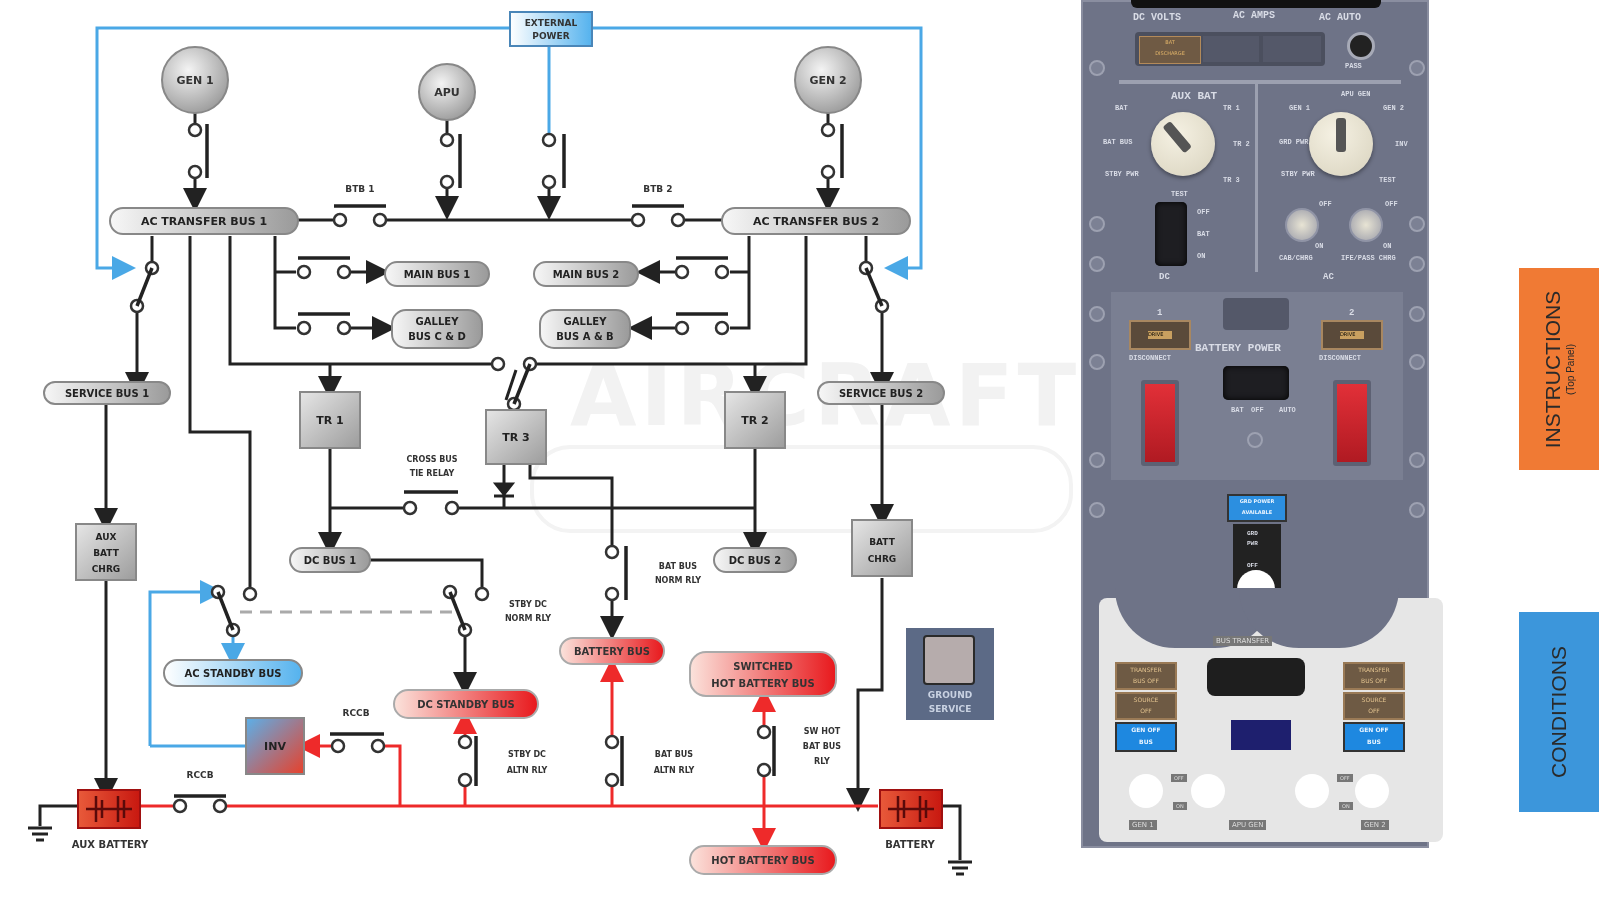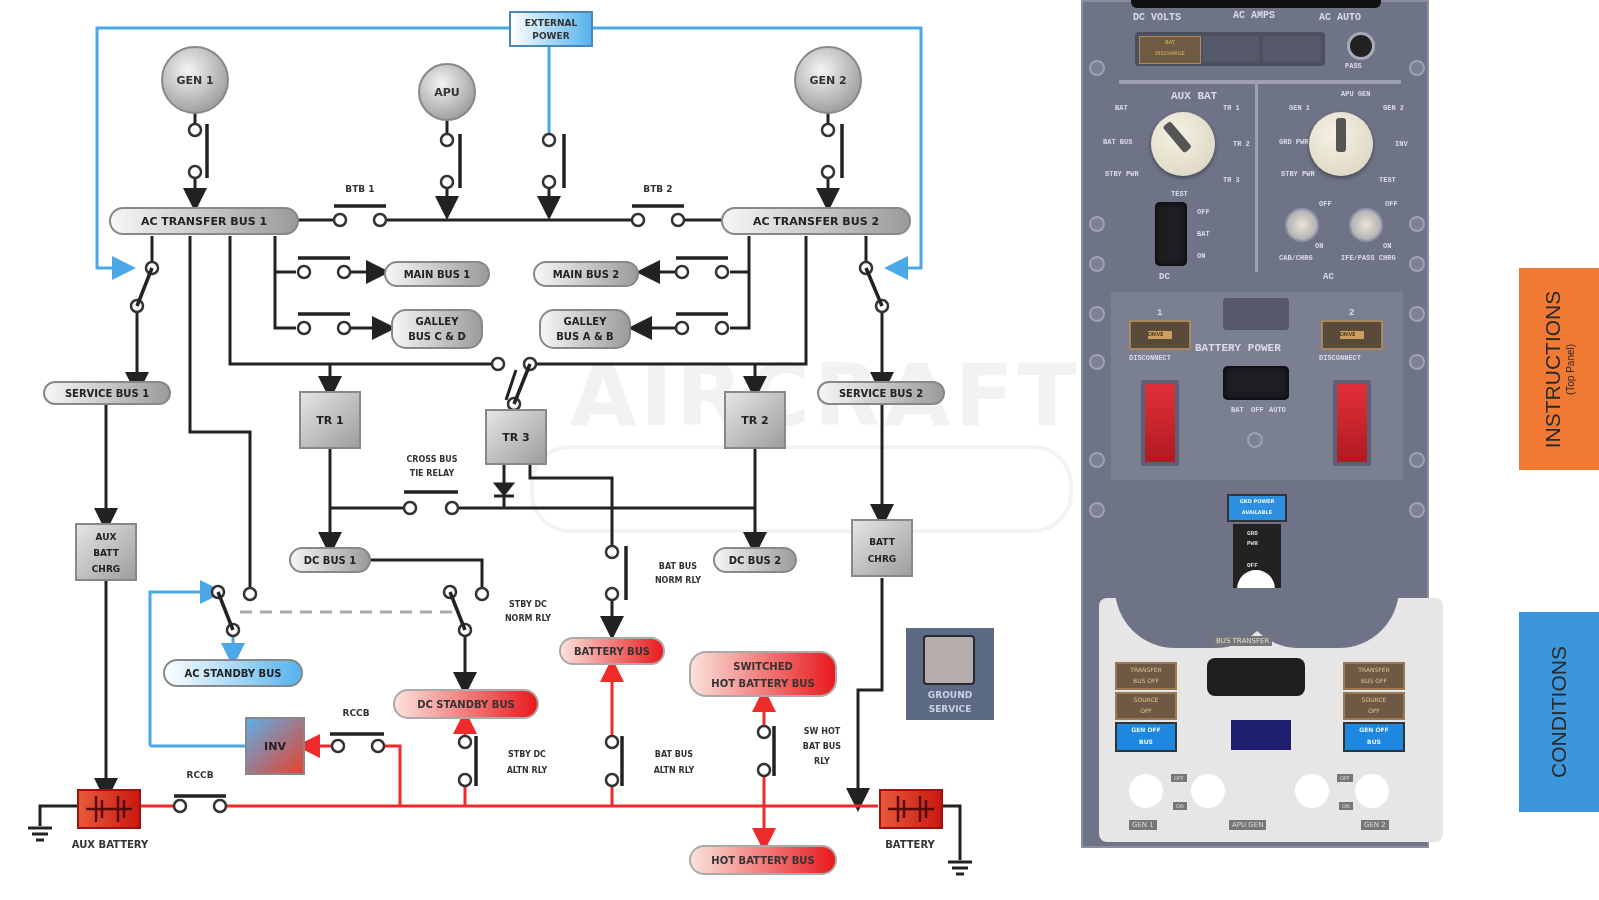--- a/index.html
+++ b/index.html
@@ -465,21 +465,21 @@
     </div>
   <div class="amber-light" style="left:238px;top:318px;">
       <span>DRIVE</span>
     </div>
   <div class="panel-text" style="left:112px;top:340px;font-size:11px;">BATTERY POWER</div>
   <div class="panel-text" style="left:46px;top:352px;font-size:7px;">DISCONNECT</div>
   <div class="panel-text" style="left:236px;top:352px;font-size:7px;">DISCONNECT</div>
   <div class="rocker" style="left:140px;top:364px;width:66px;height:34px;cursor:pointer;"></div>
   <div class="panel-text" style="left:148px;top:404px;font-size:7px;">BAT</div>
   <div class="panel-text" style="left:168px;top:404px;font-size:7px;">OFF</div>
-  <div class="panel-text" style="left:186px;top:404px;font-size:7px;">AUTO</div>
+  <div class="panel-text" style="left:196px;top:404px;font-size:7px;">AUTO</div>
   <div class="red-guard" style="left:58px;top:378px;cursor:pointer;"></div>
   <div class="red-guard" style="left:250px;top:378px;cursor:pointer;"></div>
 
   <div style="position:absolute;left:144px;top:492px;width:60px;height:28px;background:#2c8fe0;border:2px solid #333;box-sizing:border-box;color:#e8f4ff;font-size:5px;text-align:center;line-height:11px;font-weight:bold;">
     <span>GRD POWER</span><br><span>AVAILABLE</span>
   </div>
   <div style="position:absolute;left:150px;top:522px;width:48px;height:90px;background:#222;"></div>
   <div class="panel-text" style="left:164px;top:528px;font-size:6px;">GRD</div>
   <div class="panel-text" style="left:164px;top:538px;font-size:6px;">PWR</div>
   <div class="panel-text" style="left:164px;top:560px;font-size:6px;">OFF</div>

